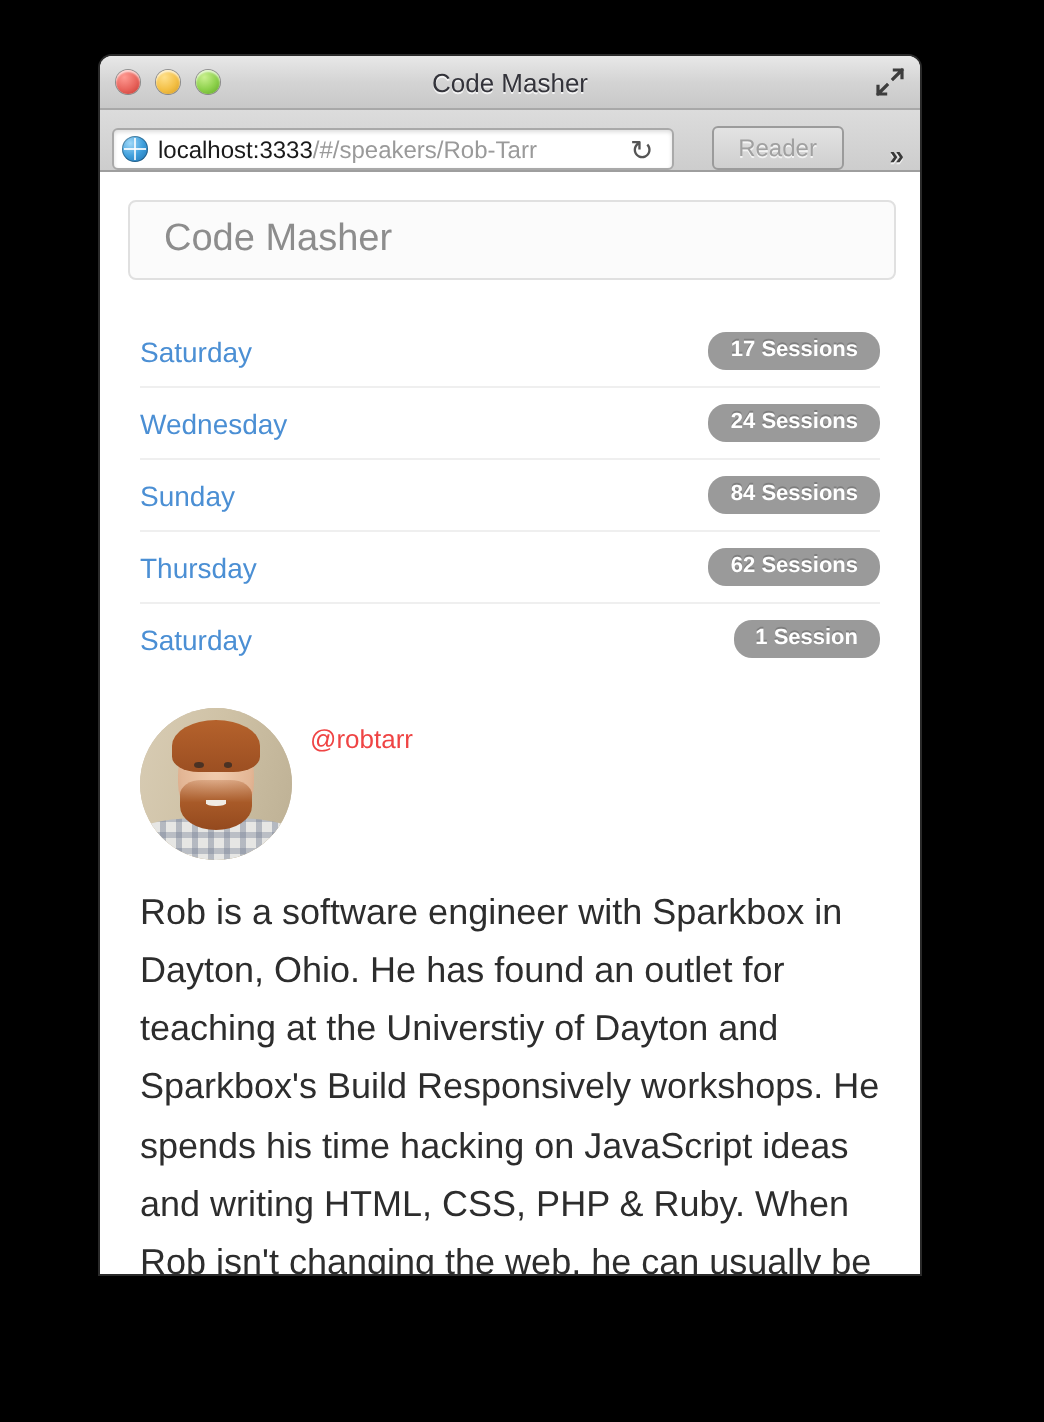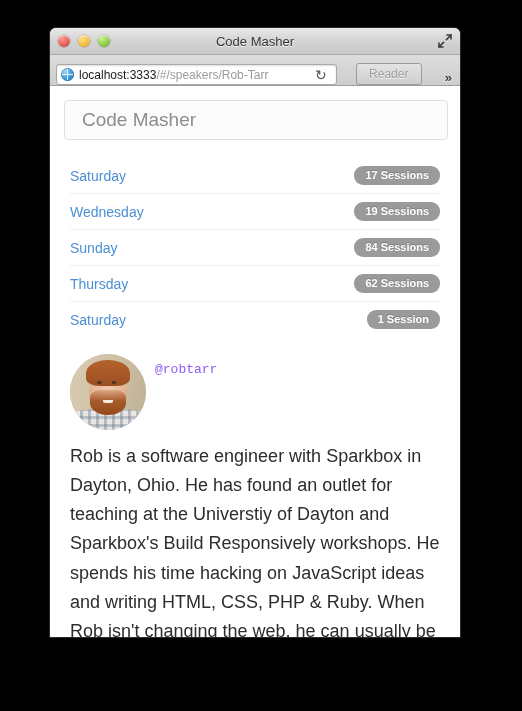--- a/index.html
+++ b/index.html
@@ -299,23 +299,22 @@
   .speaker-text { padding-top: 3px; min-width: 0; }
   .speaker-name {
     font-size: 35px;
     font-weight: bold;
     color: #1d1d1d;
     line-height: 1.02;
     letter-spacing: -0.5px;
   }
   .speaker-handle {
     font-size: 13px;
-    color: #8b5cf6;
+    color: #ef4444;
     margin-top: 5px;
-    font-family: Liberation Mono, monospace;
   }
 
   .bio {
     margin: 12px 20px 0 20px;
     font-size: 18px;
     line-height: 1.62;
     color: #2d2d2d;
   }
 
   
@@ -374,21 +373,21 @@
       <div class="app-header-title">Code Masher</div>
     </div>
 
     <div class="day-list">
       <div class="day-row">
         <span class="day-name">Saturday</span>
         <span class="badge">17 Sessions</span>
       </div>
       <div class="day-row">
         <span class="day-name">Wednesday</span>
-        <span class="badge">19 Sessions</span>
+        <span class="badge">24 Sessions</span>
       </div>
       <div class="day-row">
         <span class="day-name">Sunday</span>
         <span class="badge">84 Sessions</span>
       </div>
       <div class="day-row">
         <span class="day-name">Thursday</span>
         <span class="badge">62 Sessions</span>
       </div>
       <div class="day-row">

